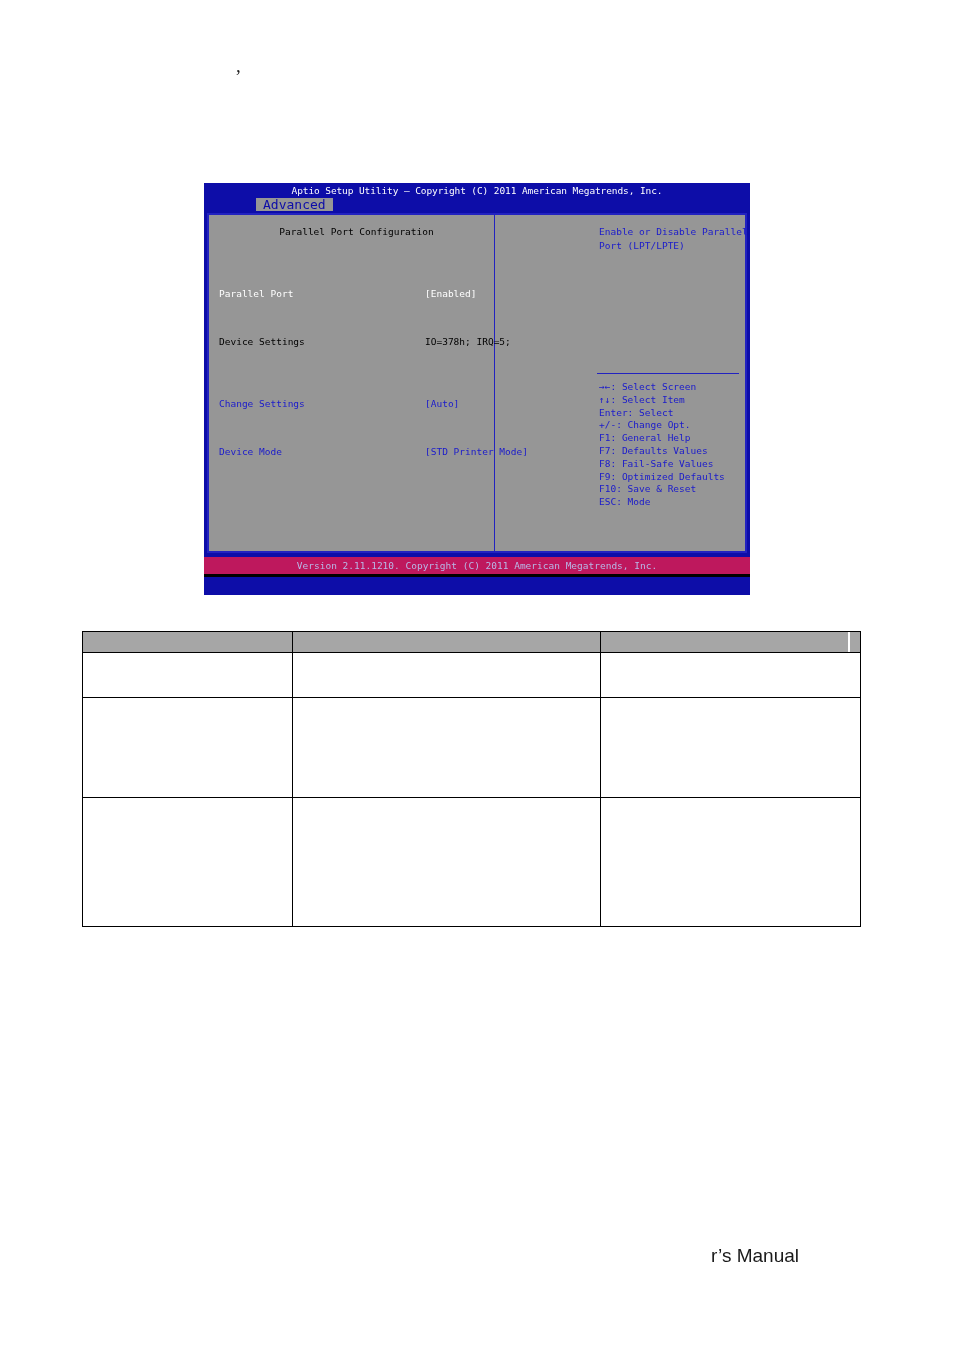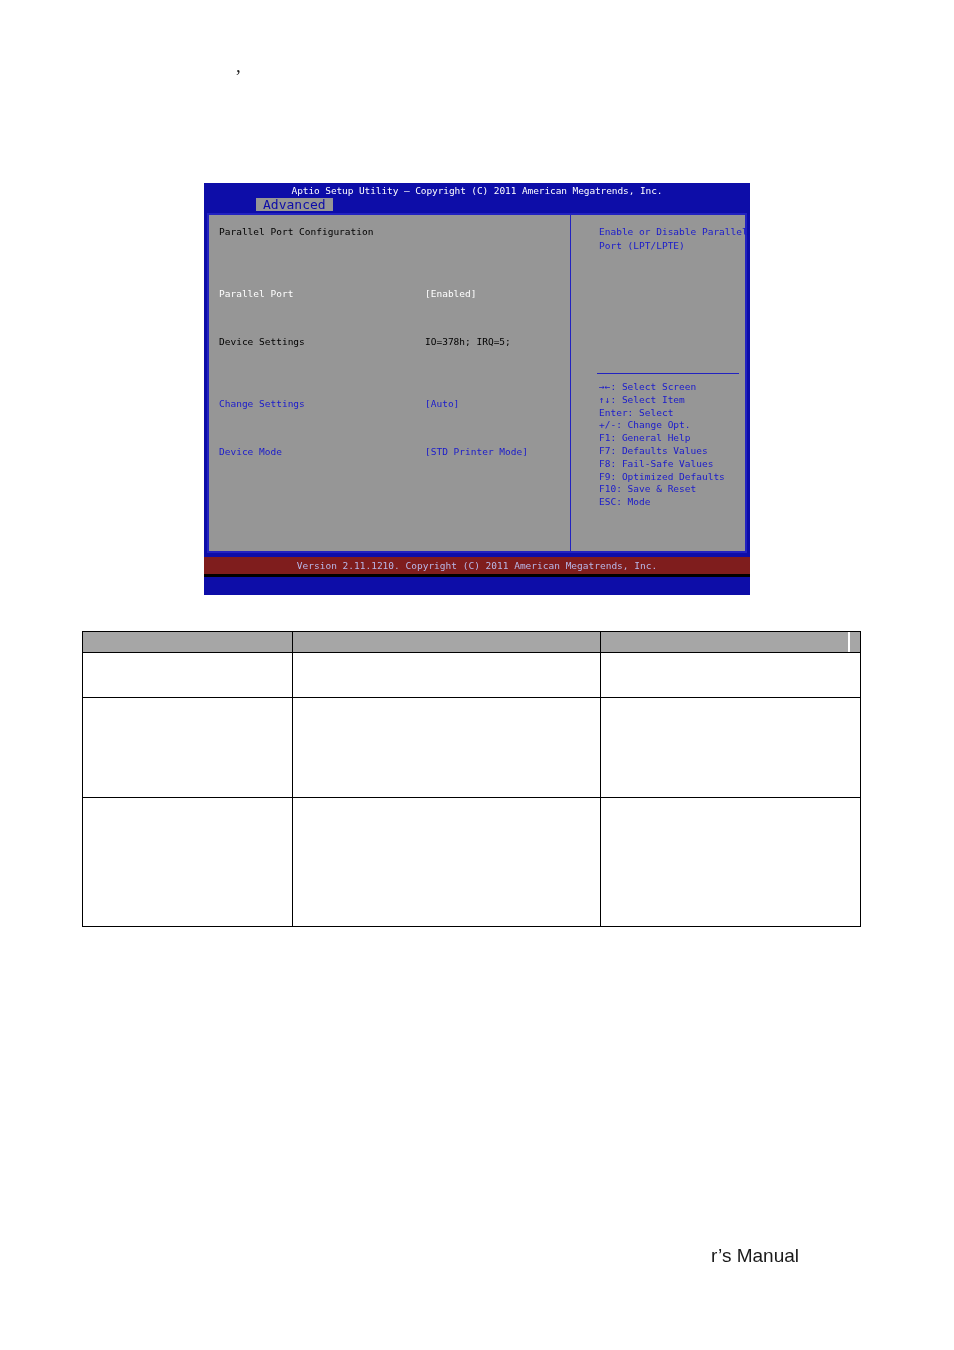--- a/index.html
+++ b/index.html
@@ -80,25 +80,26 @@
     width: 540px;
     height: 340px;
     background: #969696;
     border: 2px solid #2222c0;
     box-sizing: border-box;
   }
 
   .bios-left {
     position: absolute;
     left: 0; top: 0;
-    width: 362px;
+    width: 286px;
     height: 100%;
     box-sizing: border-box;
     border-right: 1px solid #2222c0;
     padding: 10px 0 0 10px;
+    text-align: center;
   }
 
   .bios-right {
     position: absolute;
     left: 358px; top: 0;
     right: 0;
     height: 100%;
     box-sizing: border-box;
     padding: 10px 0 0 8px;
     margin-left: 24px;
@@ -153,21 +154,21 @@
     line-height: 12.8px;
     white-space: nowrap;
   }
 
   .bios-footer {
     position: absolute;
     left: 0;
     top: 374px;
     width: 100%;
     height: 17px;
-    background: #7f1d1d;
+    background: #be185d;
     color: #b8b8e8;
     font-size: 9.5px;
     line-height: 17px;
     text-align: center;
     white-space: nowrap;
   }
   .bios-bottomedge {
     position: absolute;
     left: 0;
     top: 391px;

